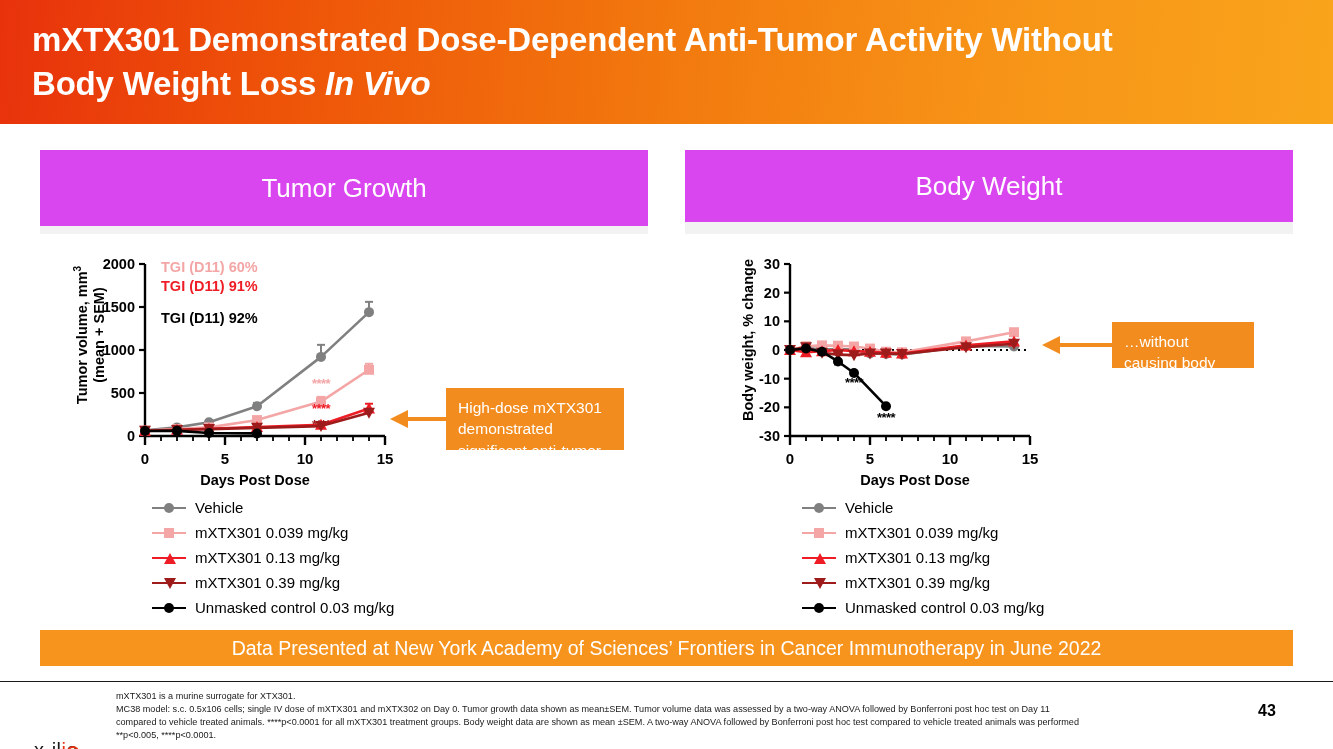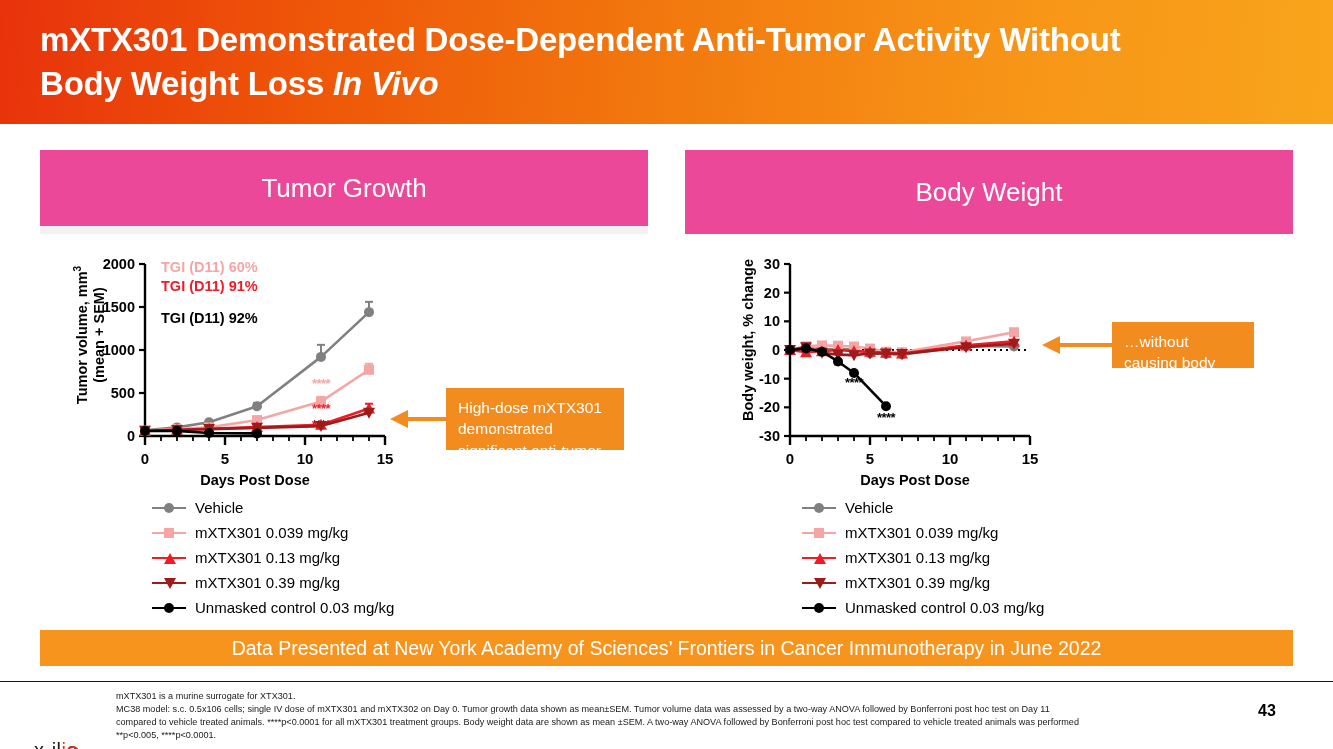--- a/index.html
+++ b/index.html
@@ -13,28 +13,28 @@
 
   
   .title-banner {
     position: absolute; left: 0; top: 0; width: 1333px; height: 124px;
     background: linear-gradient(95deg, #E8320C 0%, #EE5408 22%, #F2790E 50%, #F79417 75%, #F9A41B 100%);
     display: flex; align-items: center;
   }
   .title-text {
     color: #ffffff;
     font-size: 33px; font-weight: 700; line-height: 1.34;
-    padding: 0 40px; letter-spacing: -0.2px;
+    padding: 0 32px; letter-spacing: -0.2px;
   }
   .title-text .ital { font-style: italic; }
 
   
   .panel { position: absolute; background: #F2F2F2; }
   .panel-header {
-    background: #ec4899; color: #ffffff;
+    background: #d946ef; color: #ffffff;
     display: flex; align-items: center; justify-content: center;
     font-size: 26px; font-weight: 400;
   }
   .plot-card { position: absolute; background: #ffffff; }
   .axis-title-y {
     position: absolute; transform-origin: 0 0; transform: rotate(-90deg);
     font-size: 14.5px; font-weight: 700; color: #000; white-space: nowrap;
     text-align: center; line-height: 1.18;
   }
   .tgi-line { position:absolute; font-size:14.5px; font-weight:700; white-space:nowrap;padding-left:13px; }
@@ -288,21 +288,21 @@
     </div>
   </div>
 
   <svg class="callout-arrow" style="left:388px; top:408px; width:66px; height:22px;" viewBox="0 0 66 22">
     <line x1="66" y1="11" x2="20" y2="11" stroke="#F28C1E" stroke-width="4"></line>
     <polygon points="20,2 20,20 2,11" fill="#F28C1E"></polygon>
   </svg>
   <div class="callout" style="left:446px; top:388px; width:178px; height:62px;">High-dose mXTX301 demonstrated significant anti-tumor activity…</div>
 
   <div class="panel" style="left:685px; top:150px; width:608px; height:480px;">
-    <div class="panel-header" style="position:absolute;left:0;top:0;width:608px;height:84px;">
+    <div class="panel-header" style="position:absolute;left:0;top:0;width:608px;height:72px;">
       <span>Body Weight</span>
     </div>
     <div class="plot-card" style="left:0px; top:84px; width:608px; height:396px;"></div>
   </div>
 
   <svg id="svg-bw" style="position:absolute; left:685px; top:234px; width:608px; height:250px;" viewBox="0 0 608 250">
       <g>
         <line x1="105" y1="116" x2="345" y2="116" stroke="#000" stroke-width="2" stroke-dasharray="2,4"></line>
         <line x1="105" y1="30" x2="105" y2="202" stroke="#000" stroke-width="2.4"></line>
         <line x1="105" y1="202" x2="345" y2="202" stroke="#000" stroke-width="2.4"></line>

